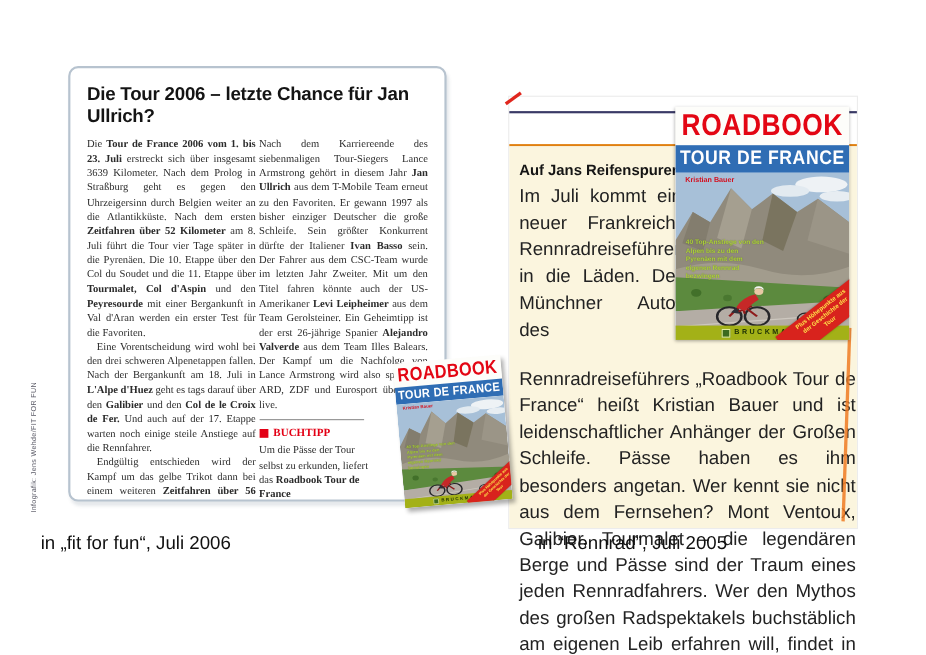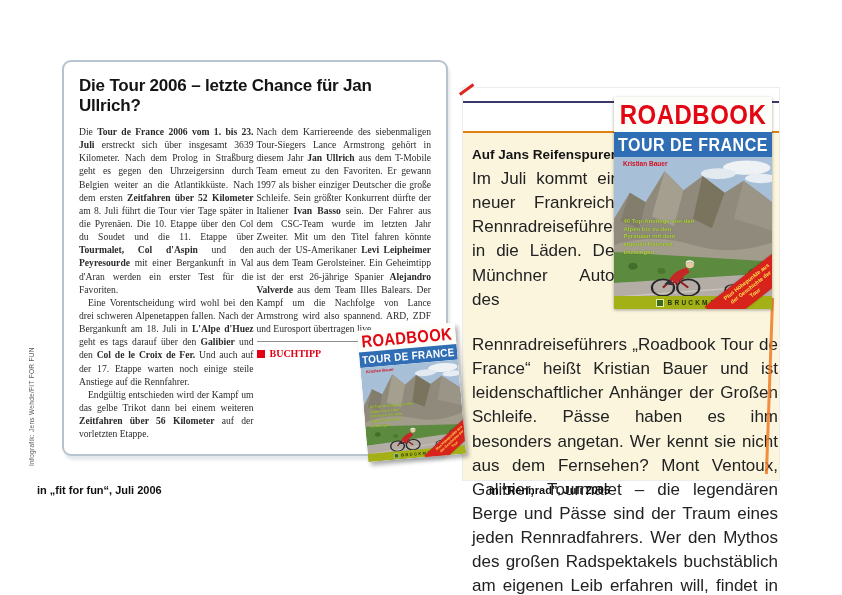--- a/index.html
+++ b/index.html
@@ -10,21 +10,21 @@
   .b{font-weight:bold;}
   .info{color:var(--info-teal,#0095bb);font-weight:bold;}
 
   
   .credit{
     position:absolute;left:28px;top:336px;height:130px;
     writing-mode:vertical-rl;transform:rotate(180deg);
     font-size:6.5px;color:#5a5a66;letter-spacing:.3px;white-space:nowrap;
   }
   .left-clip{
-    position:absolute;left:62px;top:60px;width:386px;height:396px;
+    position:absolute;left:62px;top:60px;width:344px;height:396px;
     background:#fff;border:2px solid #b7c3cf;border-radius:9px;
     box-sizing:border-box;padding:12px 15px 8px 15px;
     box-shadow:2px 4px 3px rgba(70,90,110,.14);overflow:hidden;
   }
   .headline{font-size:17px;font-weight:bold;color:#141414;margin:2px 0 9px 0;letter-spacing:-.2px;}
   .cols{display:flex;gap:3px;font-family:Liberation Serif, serif;}
   .col{width:50%;font-size:9.6px;line-height:1.37;text-align:justify;color:#2b2b2b;hyphens:auto;-webkit-hyphens:auto;}
   .col p{margin:0;}
   .col p.ind{text-indent:9px;}
   .rule{border:0;border-top:1px solid #8e8e8e;margin:6px 58px 5px 0;}
@@ -82,21 +82,21 @@
     background:var(--cream-bg,#fbf5de);box-sizing:border-box;padding:14px 1px 6px 9px;
   }
   .float-spacer{float:right;width:152px;height:182px;margin:0 0 4px 6px;}
   .r-heading{font-size:13.5px;font-weight:bold;color:#151515;margin:0 0 5px 0;}
   .r-body{font-size:17px;line-height:1.42;text-align:justify;color:#222;hyphens:auto;-webkit-hyphens:auto;}
   .cover-large-wrap{position:absolute;top:9px;right:7px;width:158px;height:212px;z-index:3;}
   .edge-line{position:absolute;right:9px;top:210px;height:176px;width:2.5px;background:#ef7a22;opacity:.85;transform:rotate(2deg);}
   .pen-mark-top{position:absolute;left:458px;top:88px;width:17px;height:2.5px;background:#e0261d;transform:rotate(-36deg);z-index:8;}
 
   
-  .caption{position:absolute;top:484px;font-size:11px;font-weight:bold;color:#101010;}
+  .caption{position:absolute;top:484px;font-size:17px;font-weight:normal;color:#101010;}
   .cap-left{left:37px;}
   .cap-right{left:465px;margin-left:24px;}
 </style>
 </head>
 <body>
 
 <div class="page">
 
   <div class="credit">Infografik: Jens Wehde/FIT FOR FUN</div>
 
@@ -110,20 +110,21 @@
         </div>
       <div class="col">
         <div>
             <p><span>Nach dem Karriereende des siebenmaligen Tour-Siegers Lance Armstrong gehört in diesem Jahr </span><span class="b">Jan Ullrich</span><span> aus dem T-Mobile Team erneut zu den Favoriten. Er gewann 1997 als bisher einziger Deutscher die große Schleife. Sein größter Konkurrent dürfte der Italiener </span><span class="b">Ivan Basso</span><span> sein. Der Fahrer aus dem CSC-Team wurde im letzten Jahr Zweiter. Mit um den Titel fahren könnte auch der US-Amerikaner </span><span class="b">Levi Leipheimer</span><span> aus dem Team Gerolsteiner. Ein Geheimtipp ist der erst 26-jährige Spanier </span><span class="b">Alejandro Valverde</span><span> aus dem Team Illes Balears. Der Kampf um die Nachfolge von Lance Armstrong wird also spannend. ARD, ZDF und Eurosport übertragen live.</span></p>
           </div>
         <hr class="rule">
         <div class="bt-label">
           <span class="bt-square"></span>
           <span>BUCHTIPP</span>
         </div>
+        <div class="bt-body"><span>Um die Pässe der Tour selbst zu erkunden, liefert das </span><span class="b">Roadbook Tour de France</span></div>
       </div>
     </div>
   </section>
 
   <div class="cover-small-wrap">
     <div class="cover">
       <div class="cover-top">
         <span class="cover-t1">ROADBOOK</span>
       </div>
       <div class="cover-band">

